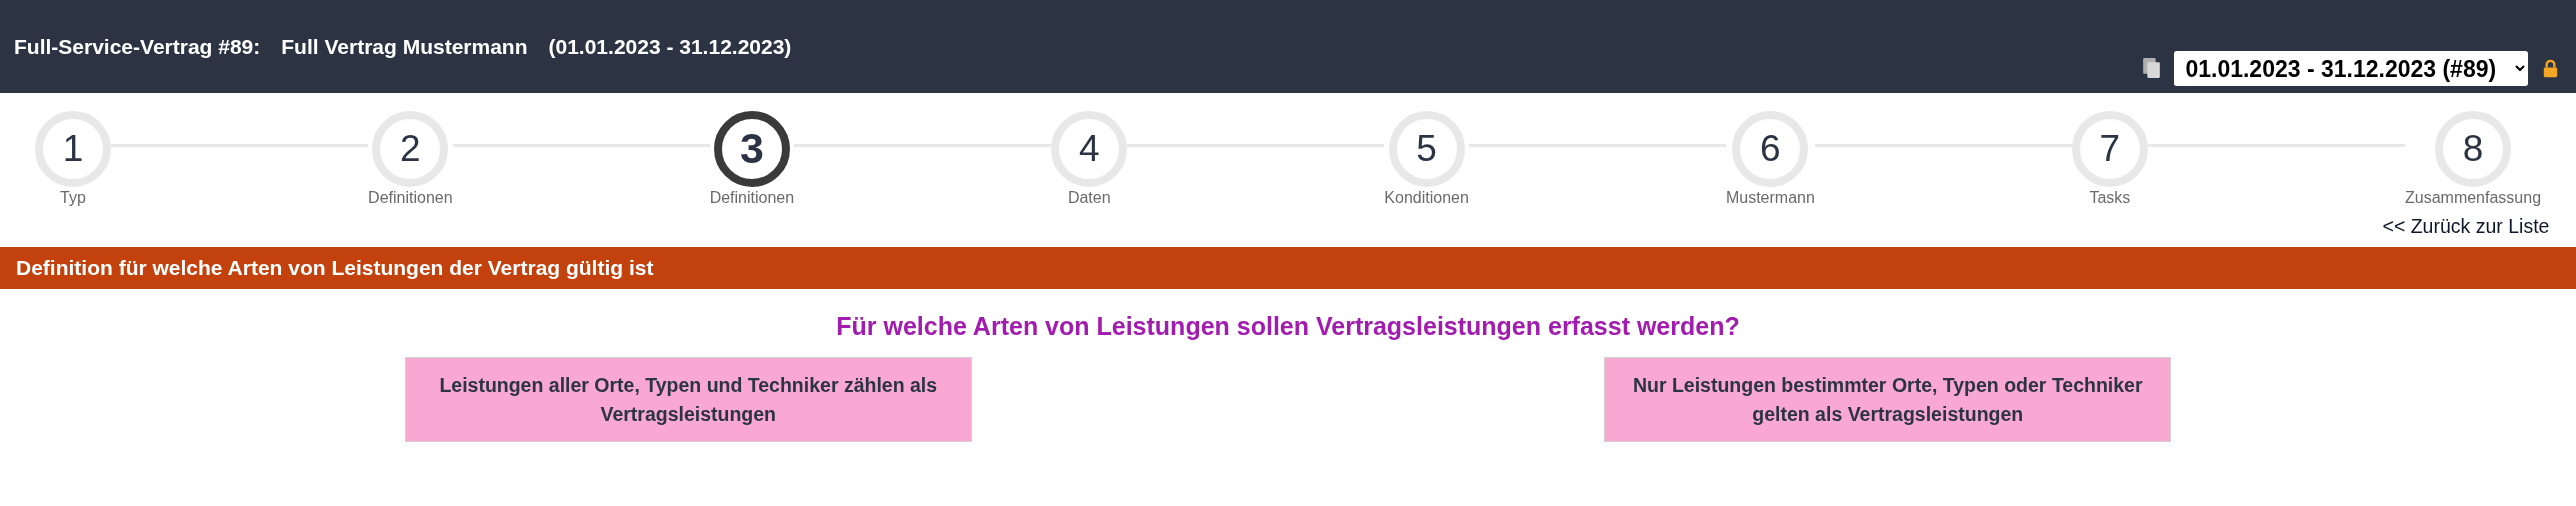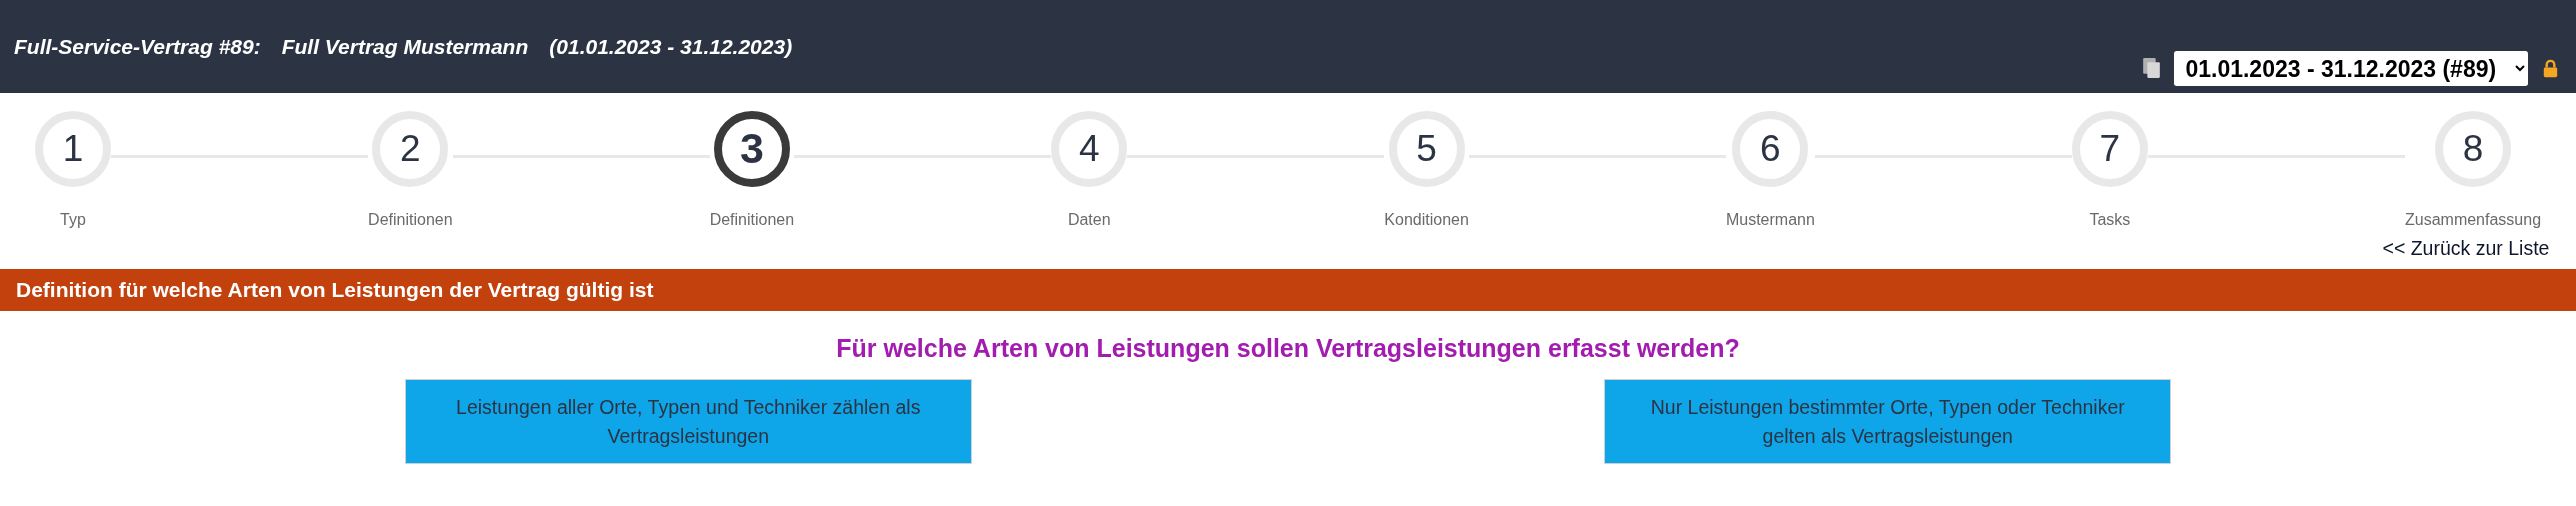--- a/index.html
+++ b/index.html
@@ -8,58 +8,58 @@
     .header-bar {
       background: #2c3444;
       color: #fff;
       padding: 7px 14px;
       display: flex;
       align-items: center;
       justify-content: space-between;
       font-size: 21px;
       font-weight: bold;
     }
-    .header-left { display: flex; gap: 21px; align-items: flex-start; font-style: italic; }
+    .header-left { display: flex; gap: 21px; align-items: flex-start; }
     .header-right { display: flex; align-items: center; gap: 10.6px; margin-top: 44px; }
     .copy-icon { width: 25px; height: 25px; fill: #c0c0c0; cursor: pointer; }
     .period-select {
       background: #fff; color: #000; font-size: 23px; font-weight: bold;
       padding: 3.5px 7px; border: none; border-radius: 2.7px; min-width: 354px;
     }
     .lock-icon { width: 23px; height: 23px; }
     
     .steps-row {
       display: flex; align-items: center; justify-content: space-between;
       padding: 17.7px 35px 7px 35px; position: relative;
     }
     .step-item { display: flex; flex-direction: column; align-items: center; z-index: 2; background: #fff; }
     .step-circle {
       width: 76px; height: 76px; border-radius: 50%; border: 8.9px solid #e8e8e8;
       display: flex; align-items: center; justify-content: center;
       font-size: 37px; color: #2c3444; background: #fff;
     }
     .step-circle.active { border-color: #3a3a3a; font-weight: bold; font-size: 43px; }
-    .step-label { margin-top: 24px; font-size: 16px; color: #6a6a6a; }
+    .step-label { margin-top: 2px; font-size: 16px; color: #6a6a6a; }
     .step-connector { flex: 1; height: 3.5px; background: #e8e8e8; margin: 0 -8.9px 26.6px -8.9px; z-index: 1; }
     
     .back-link-row { text-align: right; padding: 1.8px 26.6px 8.9px 0; }
     .back-link { color: #0f172a; font-size: 19.5px; text-decoration: none; cursor: pointer; }
     
     .section-bar {
       background: #c2410c; color: #fff; padding: 8.9px 16px;
       font-size: 21px; font-weight: bold;
     }
     
     .question { text-align: center; font-size: 25px; font-weight: bold; color: #a21caf; padding: 23px 0 16px 0; }
     
     .options-row { display: flex; justify-content: space-around; padding: 0 106px 17.7px 106px; gap: 35px; }
     .option-card {
       flex: 1; max-width: 567px; padding: 12.4px 25px; text-align: center;
-      font-size: 19.5px; color: #2c3444; border: 0.9px solid #d0d0d0; background: #0ea5e9;
-      cursor: pointer; line-height: 1.5;
+      font-size: 19.5px; color: #2c3444; border: 0.9px solid #d0d0d0; background: #f9a8d4;
+      cursor: pointer; line-height: 1.5; font-weight: bold;
     }
     .option-card.selected {
       background: #c0f0c0; border: 1.8px solid #3aa03a; font-weight: bold;
     }
   </style>
 </head>
 <body>
 
 <div class="header-bar">
   <div class="header-left">

